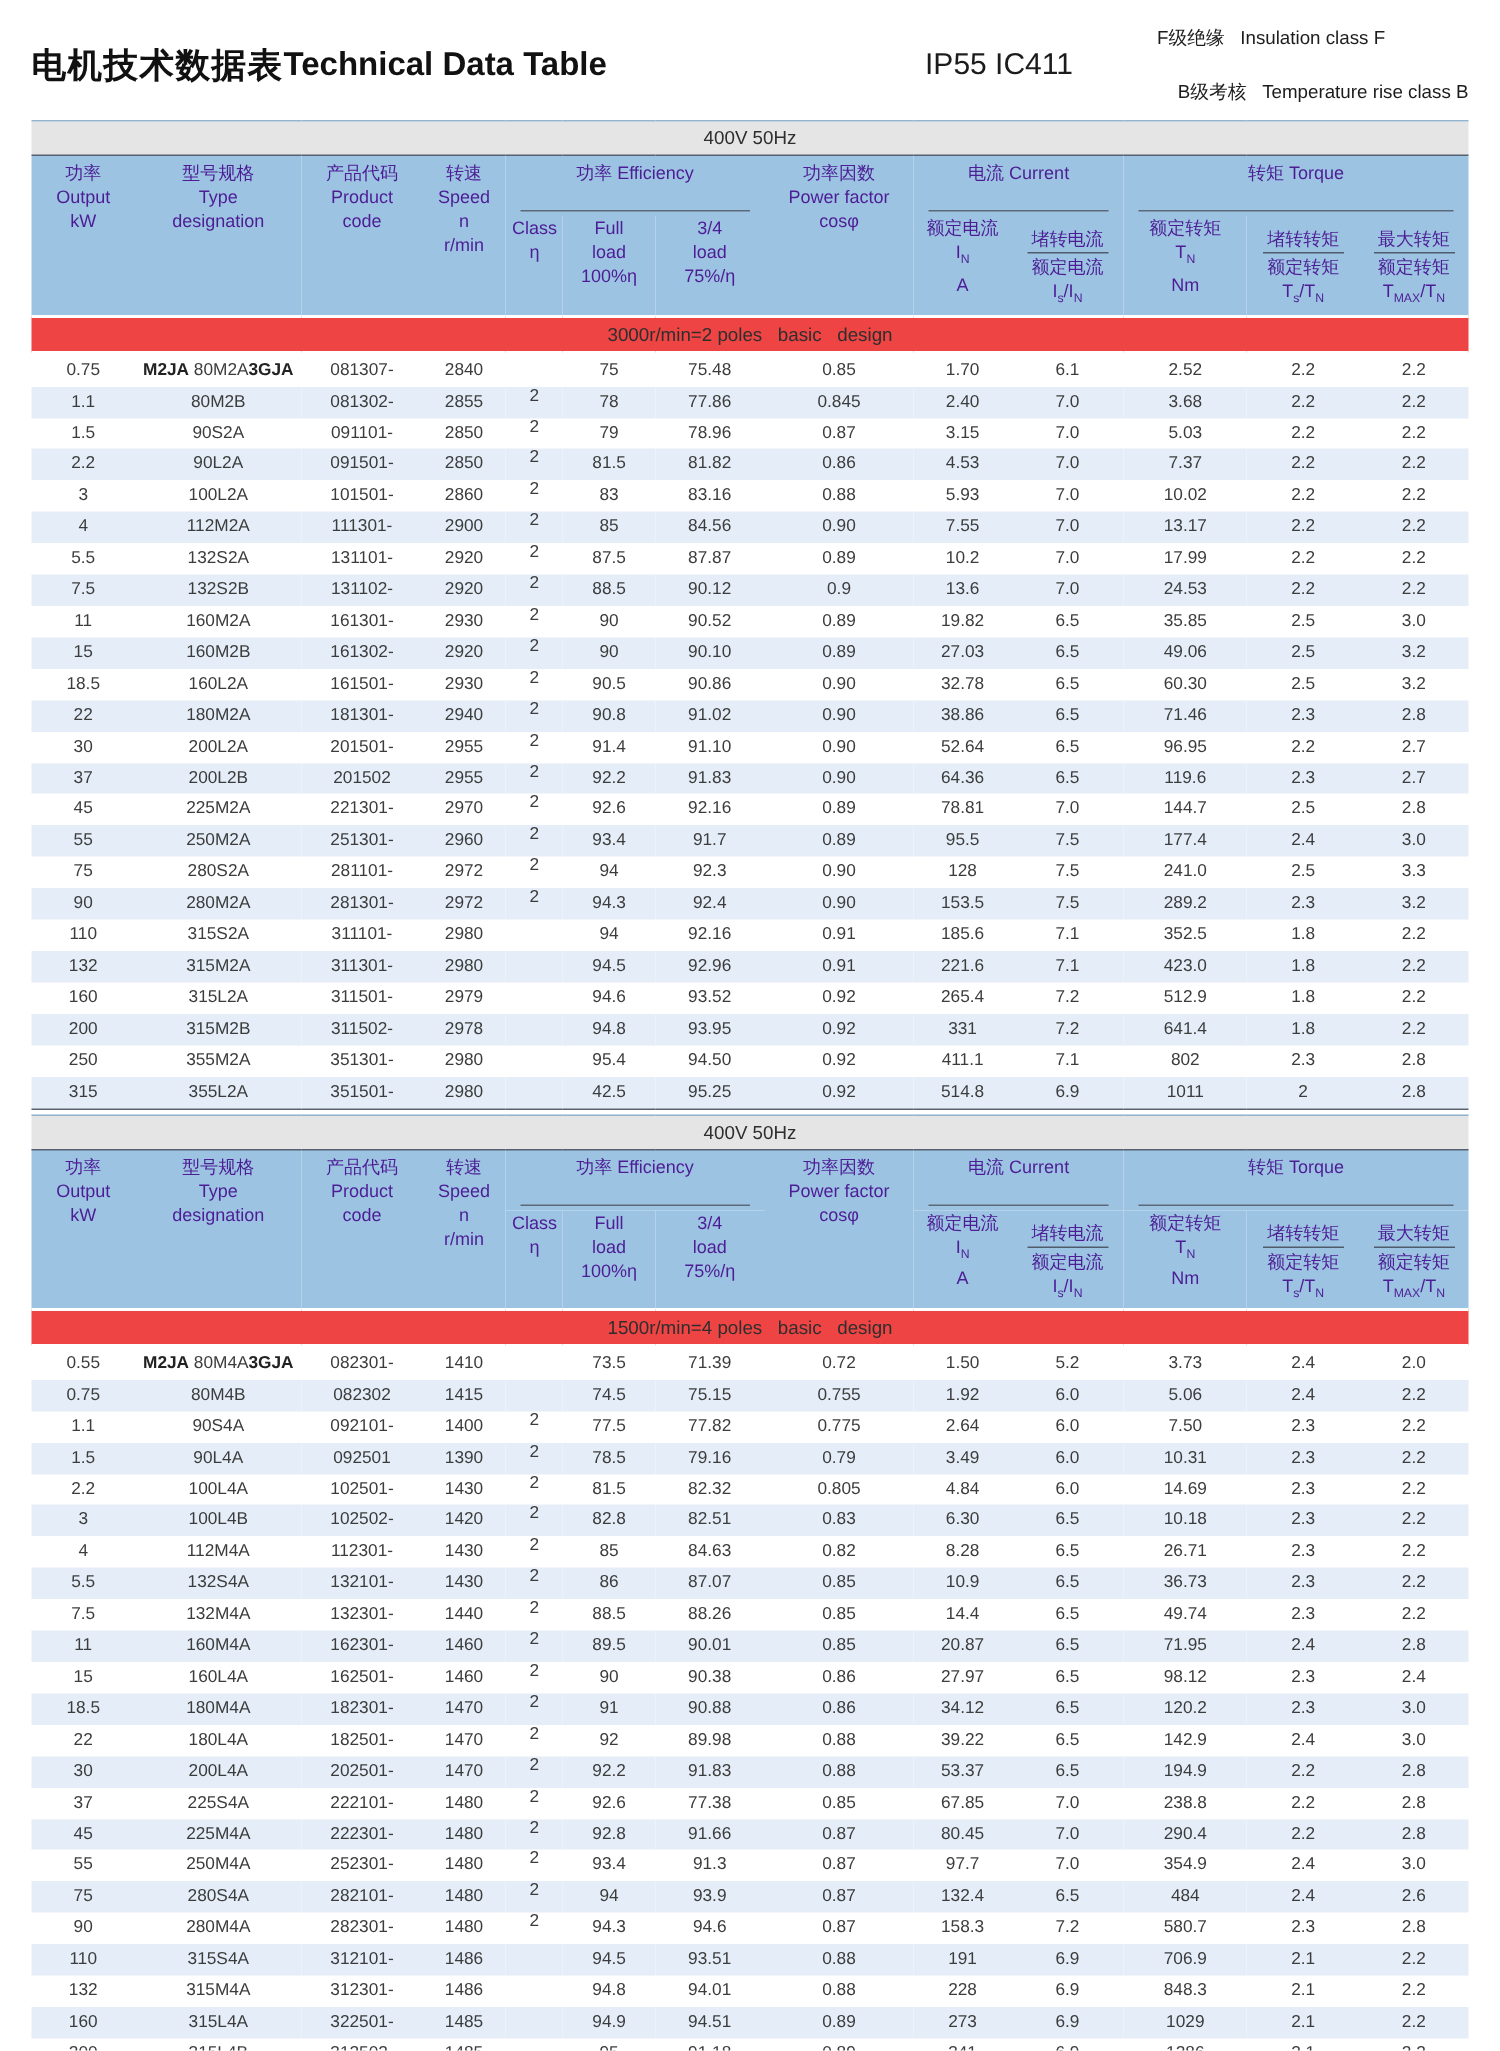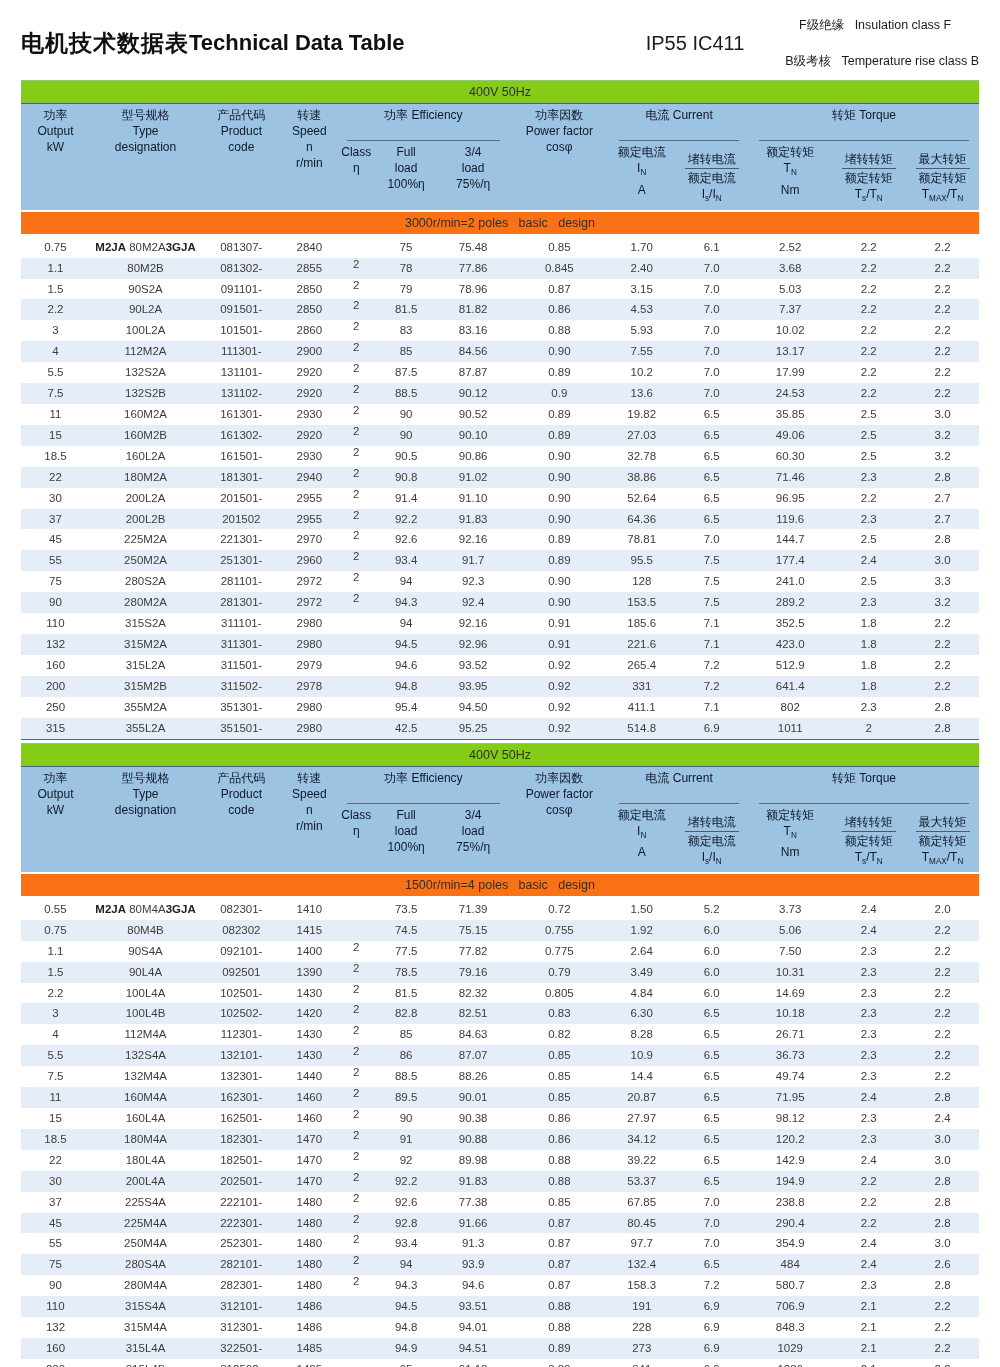--- a/index.html
+++ b/index.html
@@ -3,41 +3,41 @@
 <meta charset="utf-8">
 <style>
   html,body{margin:0;padding:0;background:#ffffff;}
   body{width:1000px;height:1367px;font-family:"Liberation Sans","DejaVu Sans",sans-serif;color:#3a3a3a;}
   .page{padding:0 21px;}
 
   
   .titlebar{display:flex;align-items:center;padding:16px 0 10px 0;}
   .title-zh{font-size:23px;font-weight:bold;color:#111;letter-spacing:1px;}
   .title-en{font-size:22px;font-weight:bold;color:#111;}
-  .rating{font-size:20px;color:#1c1c1c;margin-left:auto;margin-right:27px;}
-  .notes{text-align:center;font-size:12.5px;color:#1c1c1c;line-height:1.45;white-space:pre;}
+  .rating{font-size:20px;color:#1c1c1c;margin-left:auto;margin-right:56px;}
+  .notes{text-align:left;font-size:12.5px;color:#1c1c1c;line-height:1.45;white-space:pre;}
 
   
   table{width:100%;border-collapse:collapse;table-layout:fixed;}
   table.second{margin-top:3px;}
   col.w0{width:7.2%} col.w1{width:11.6%} col.w2{width:8.4%} col.w3{width:5.8%}
   col.w4{width:4.0%} col.w5{width:6.4%} col.w6{width:7.6%} col.w7{width:10.4%}
   col.w8{width:6.8%} col.w9{width:7.8%} col.w10{width:8.6%} col.w11{width:7.8%} col.w12{width:7.6%}
 
-  .vband td{background:#84cc16;text-align:center;font-size:12.5px;color:#2e2e2e;
+  .vband td{background:#e5e5e5;text-align:center;font-size:12.5px;color:#2e2e2e;
             height:20px;border-top:1px solid #93b4cf;border-bottom:1.5px solid #566070;}
-  thead th{background:#9cc4e2;font-weight:normal;font-size:12px;color:#0f172a;
+  thead th{background:#9cc4e2;font-weight:normal;font-size:12px;color:#4c1d95;
            vertical-align:top;padding:3px 0 2px 0;line-height:16px;text-align:center;}
   .h2 th{border-bottom:1.5px solid #566070;padding-top:0;}
   .gtitle{border-bottom:1px solid #5d6878;margin:0 10px 1px 10px;padding-bottom:17px;}
   .frac{display:inline-block;margin-top:7px;}
   .frac .top{border-bottom:1px solid #4f5a6a;padding:0 3px 1px 3px;}
   .frac .bot{padding-top:1px;}
   sub{font-size:0.68em;}
-  .pband td{background:#f97316;text-align:center;font-size:12.5px;color:#2e2e2e;height:20px;
+  .pband td{background:#ef4444;text-align:center;font-size:12.5px;color:#2e2e2e;height:20px;
             border-top:2px solid #ffffff;border-bottom:3px solid #ffffff;white-space:pre;}
 
   tbody td{font-size:11.5px;text-align:center;height:20.9px;padding:0;line-height:20.9px;
            white-space:nowrap;overflow:visible;color:#3c3c3c;}
   tbody tr:nth-child(even) td{background:#e5eef8;}
   tbody tr:last-child td{border-bottom:1.5px solid #566070;}
   .raised{position:relative;top:-4px;}
   b{font-weight:bold;color:#222;}
 </style>
 </head>

